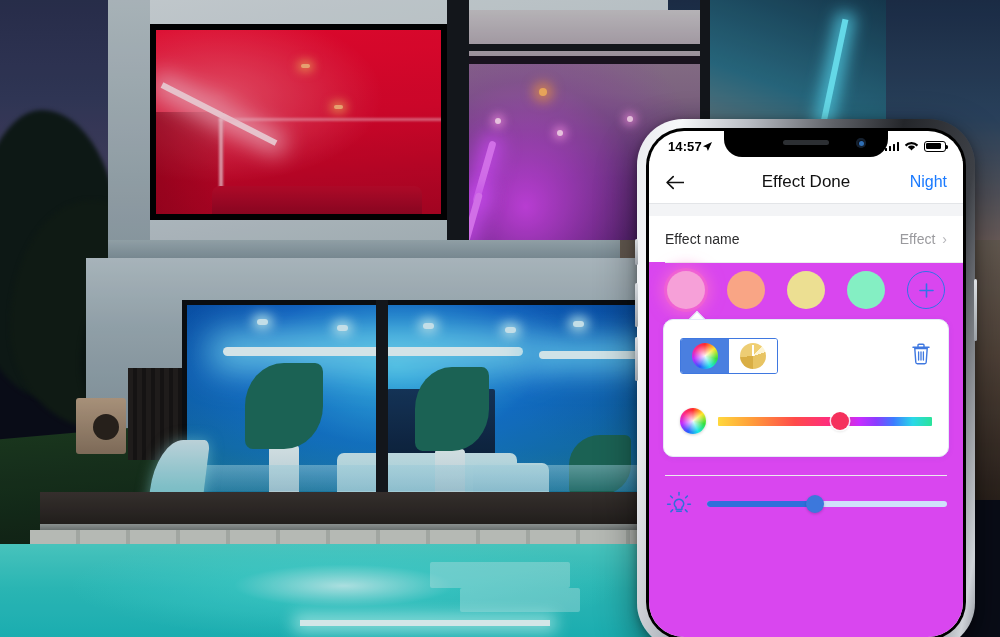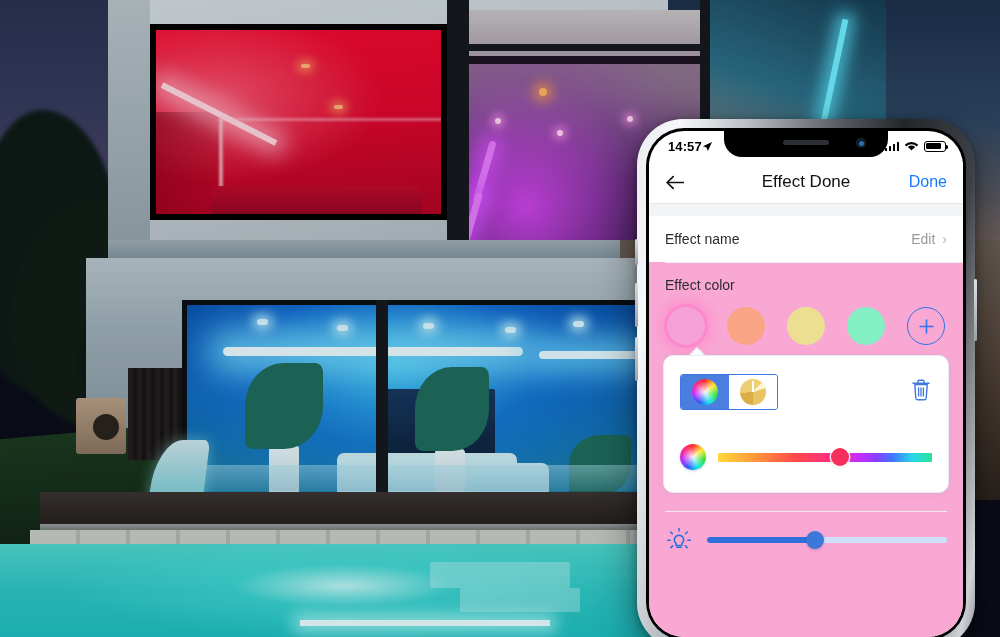--- a/index.html
+++ b/index.html
@@ -312,21 +312,21 @@
     position:absolute; left:0; right:0; text-align:center;
     font-size: 17px; color:#111; font-weight:normal; pointer-events:none;
   }
   .nav-done {
     margin-left:auto; font-size: 16px; color:#1a7aff; z-index:2; cursor:pointer;
   }
   .nav-sep { height:1px; background:#e3e5e8; }
   .gap-gray { height: 12px; background:#f3f4f6; }
 
   
-  .content { background:#f9a8d4; height: calc(100% - 30px - 42px - 1px); overflow:hidden; }
+  .content { background:#d946ef; height: calc(100% - 30px - 42px - 1px); overflow:hidden; }
 
   .row {
     height: 46px; display:flex; align-items:center; padding: 0 16px;
     background:#fff;
   }
   .row-label { font-size: 14px; color:#2c2c2e; }
   .row-value {
     margin-left:auto; font-size: 14px; color:#9a9a9e;
     display:flex; align-items:center; gap:7px;
   }
@@ -565,37 +565,36 @@
       </div>
 
       <div class="navbar">
         <div class="nav-back">
           <svg width="20" height="15" viewBox="0 0 20 15">
             <path d="M19 7.5 H2.6" stroke="#111" stroke-width="1.7" fill="none"></path>
             <path d="M8.2 1.6 L2.1 7.5 L8.2 13.4" stroke="#111" stroke-width="1.7" fill="none" stroke-linecap="round" stroke-linejoin="round"></path>
           </svg>
         </div>
         <div class="nav-title">Effect Done</div>
-        <div class="nav-done">Done</div>
+        <div class="nav-done">Night</div>
       </div>
       <div class="nav-sep"></div>
 
       <div class="content">
         <div class="gap-gray"></div>
 
         <div class="row">
           <span class="row-label">Effect name</span>
           <span class="row-value">
-            <span>Edit</span>
+            <span>Effect</span>
             <span class="chev">›</span>
           </span>
         </div>
         <div class="divider"></div>
 
-        <div class="section-label">Effect color</div>
 
         <div class="swatches">
           <div class="swatch sel" style="background:#f6a0d8"></div>
           <div class="swatch" style="background:#f9a585"></div>
           <div class="swatch" style="background:#ecdf92"></div>
           <div class="swatch" style="background:#84efc3"></div>
           <div class="add-btn">
             <svg width="19" height="19" viewBox="0 0 19 19">
               <path d="M9.5 3 V16 M3 9.5 H16" stroke="#2f74e8" stroke-width="1.6" stroke-linecap="round"></path>
             </svg>

